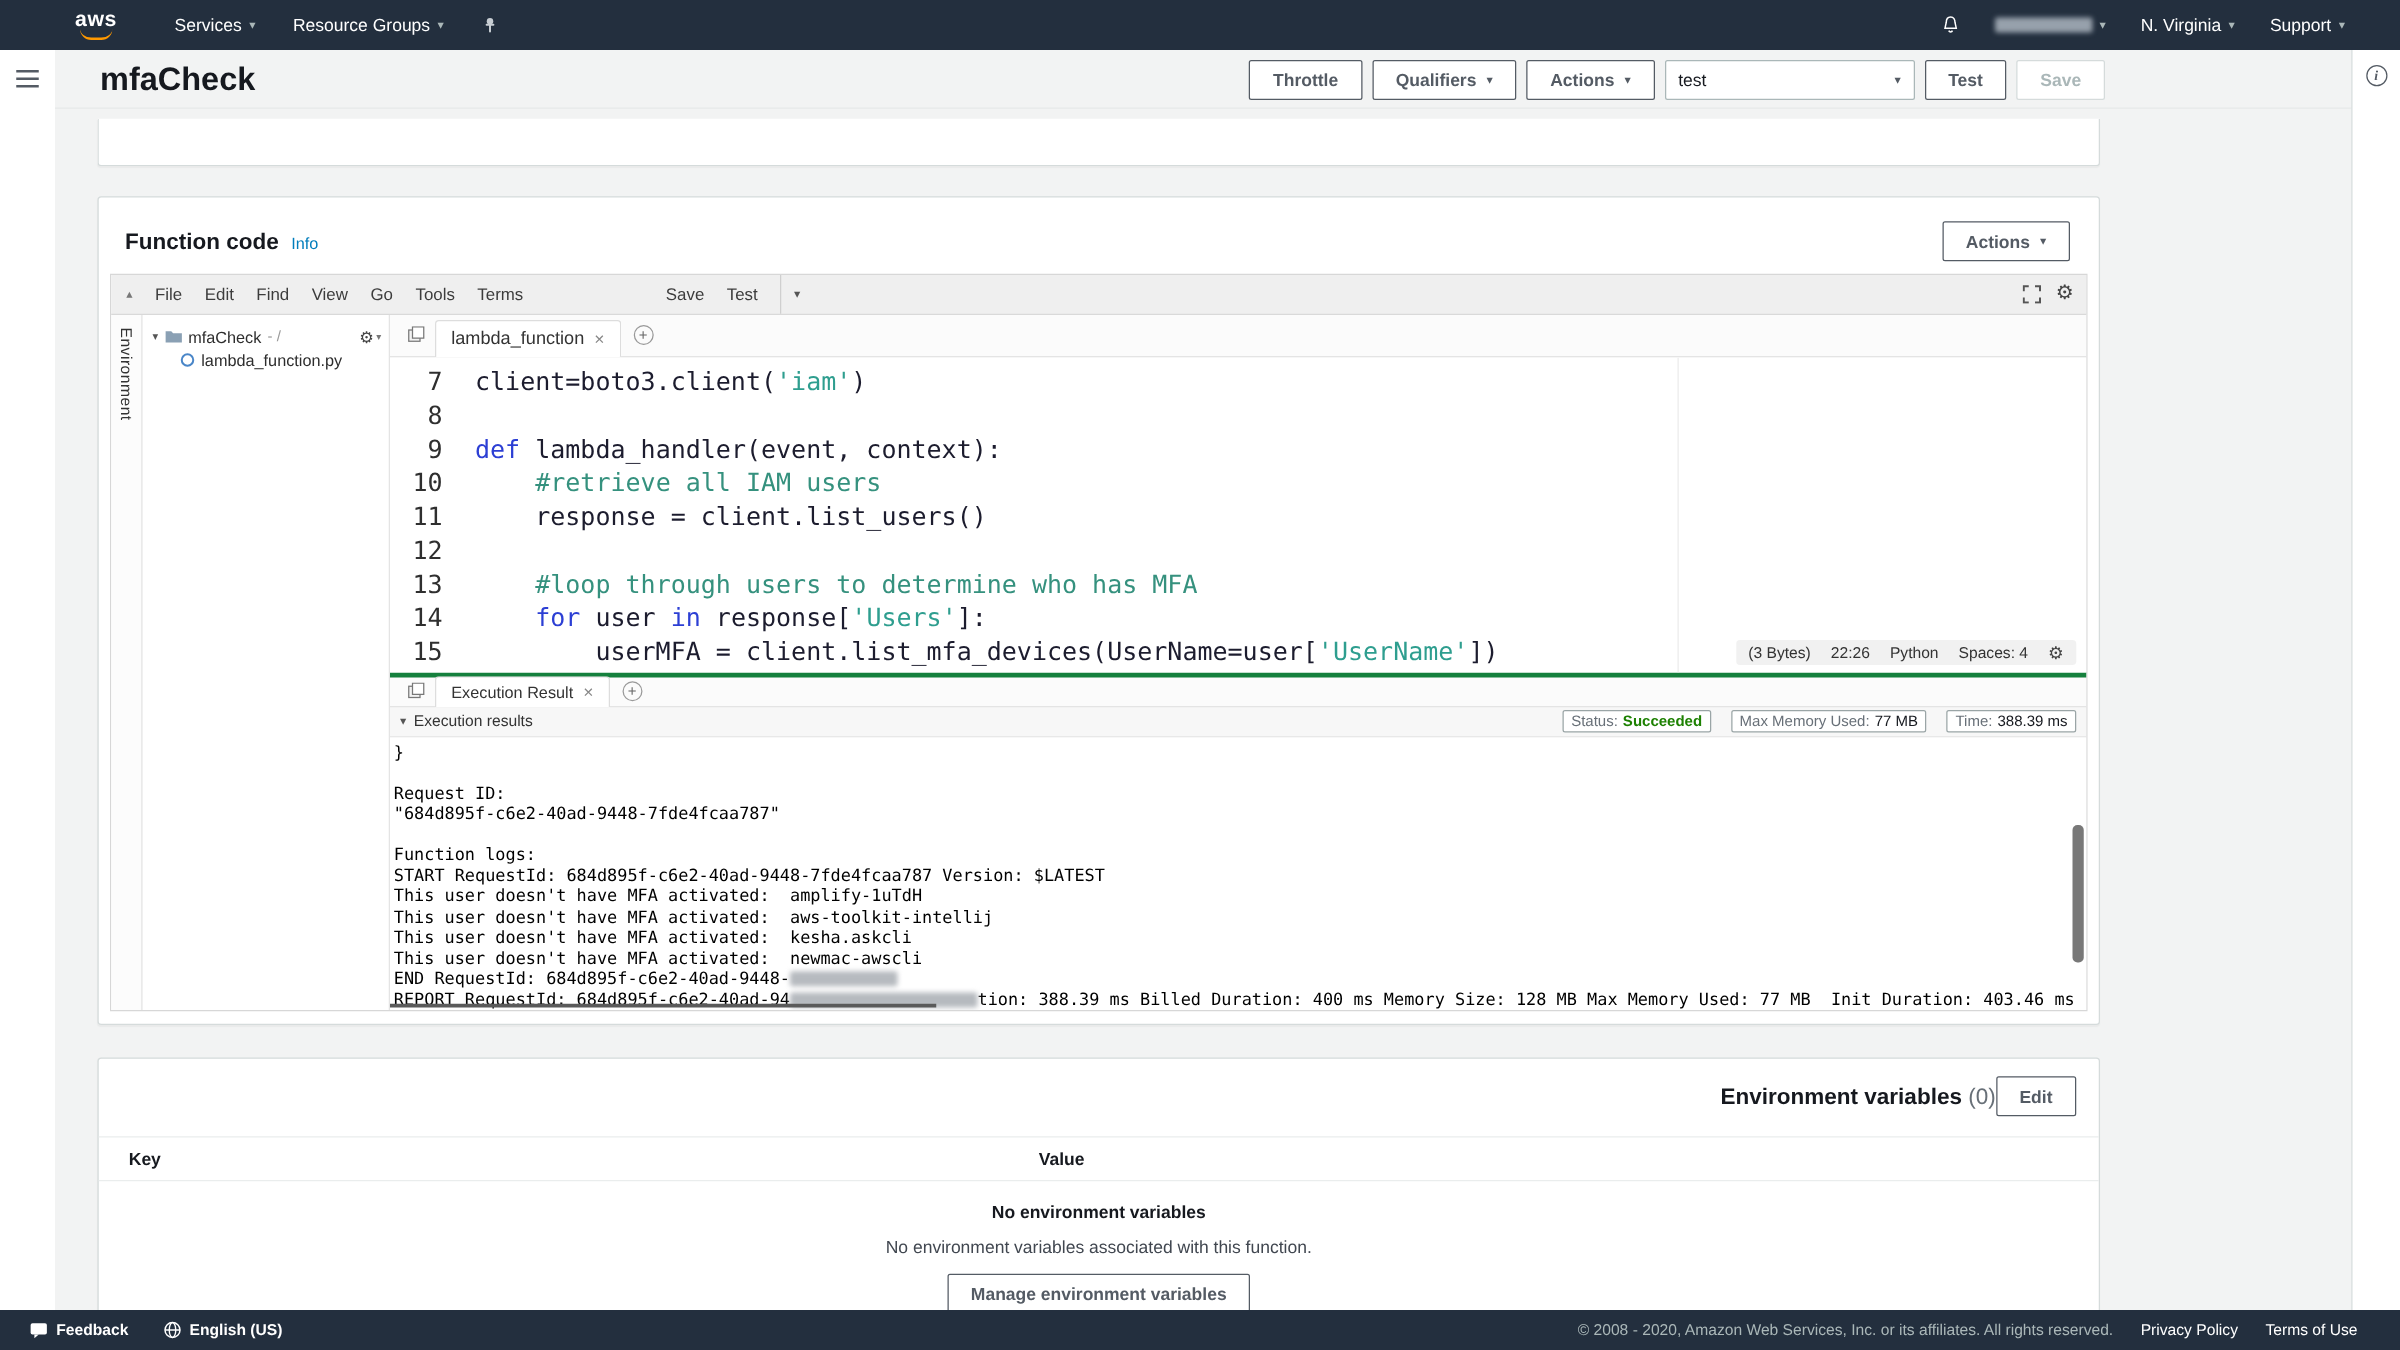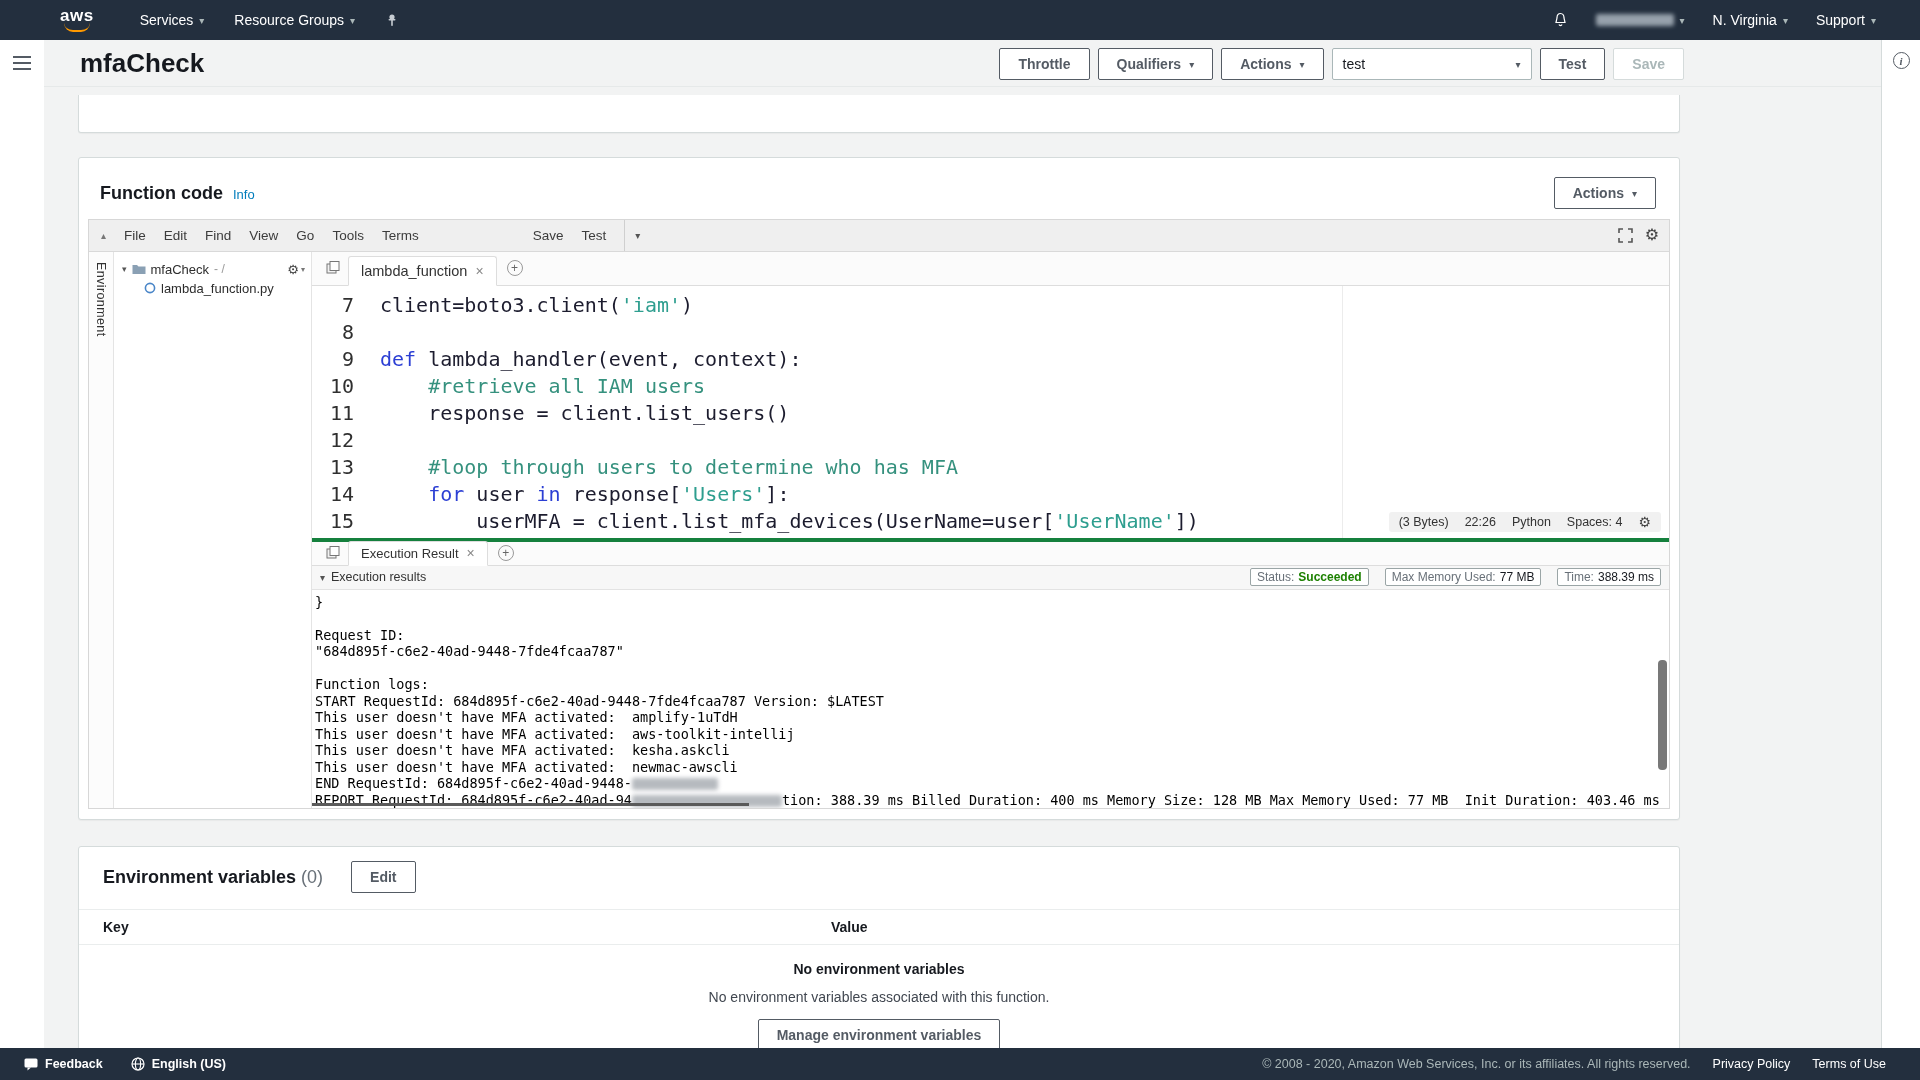--- a/index.html
+++ b/index.html
@@ -96,21 +96,21 @@
   .badge .b-label { color:#687078; }
   .badge .b-value { color:#16191f; }
   .badge .b-value.green { color:#1d8102; font-weight:700; }
 
   .log-area { flex:1; position:relative; overflow:hidden; background:#fff; padding:4px 0 0 3px; font-family:"DejaVu Sans Mono",monospace; font-size:13.5px; line-height:16.5px; color:#000; }
   .v-scroll { position:absolute; right:2px; top:70px; width:9px; height:110px; background:#787878; border-radius:4px; cursor:pointer; }
   .h-scroll { position:absolute; left:0; bottom:2px; width:437px; height:3px; background:#5a5a5a; cursor:pointer; }
 
   
   .env-panel { margin-top:26px; height:210px; padding:14px 0 0; position:relative; }
-  .env-head { display:flex; align-items:center; justify-content:flex-start; padding:0 18px 0 24px;gap:28px; }
+  .env-head { display:flex; align-items:center; justify-content:flex-end; padding:0 18px 0 24px; }
   .env-title { font-size:18px; font-weight:700; color:#16191f; }
   .env-count { font-weight:400; color:#687078; }
   .env-table-header { margin-top:16px; display:grid; grid-template-columns:728px 1fr; border-top:1px solid #eaeded; border-bottom:1px solid #eaeded; padding:9px 24px; font-size:14px; font-weight:700; color:#16191f; }
   .env-empty { text-align:center; padding-top:16px; }
   .env-empty-title { font-size:14px; font-weight:700; color:#16191f; }
   .env-empty-desc { font-size:14px; color:#414750; margin-top:12px; }
   .env-manage { margin-top:14px; display:flex; justify-content:center; }
 
   
   .footer { position:absolute; top:1048px; left:0; width:1920px; height:32px; background:#232f3e; z-index:70; display:flex; align-items:center; justify-content:space-between; padding:0 34px 0 24px; }

